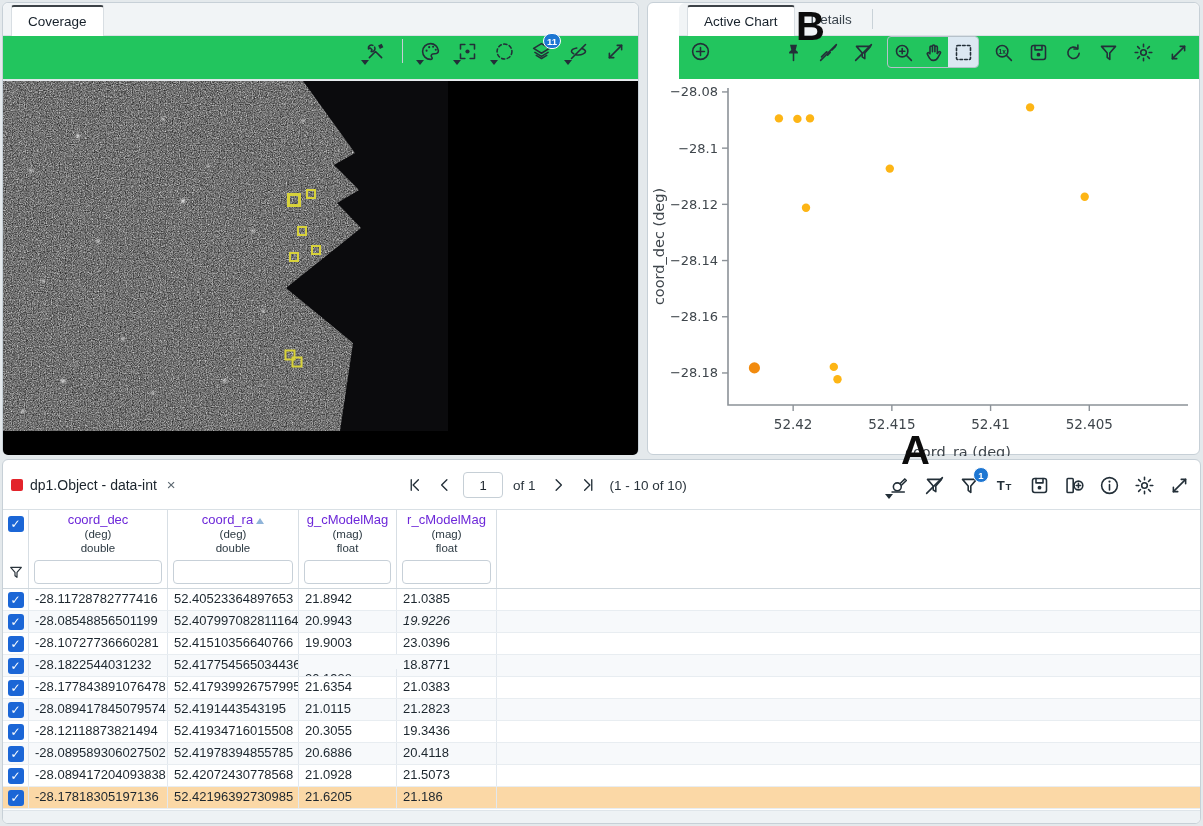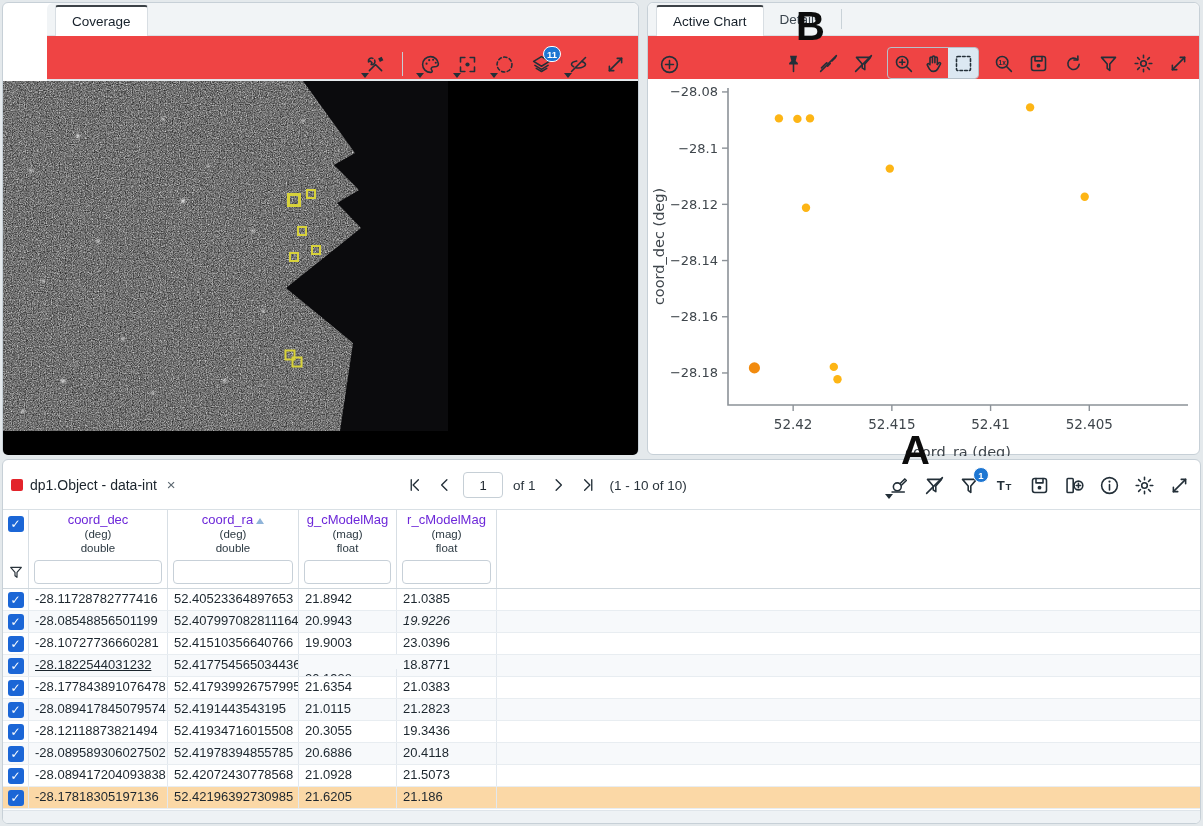--- a/index.html
+++ b/index.html
@@ -2,35 +2,35 @@
 <html><head>
 <meta charset="utf-8">
 <style>
   * { margin:0; padding:0; box-sizing:border-box; }
   html,body { width:1203px; height:826px; }
   body {
     font-family:"Liberation Sans","DejaVu Sans",sans-serif;
     background:#e4e9ec; color:#1b2630; overflow:hidden; position:relative;
   }
   .panel { position:absolute; background:#fff; border:1px solid #c7d0d7; border-radius:6px; }
-  #coverage-panel { left:2px; top:2px; width:637px; height:453px;padding-left:44px; }
-  #chart-panel { left:647px; top:2px; width:553px; height:453px; }
+  #coverage-panel { left:2px; top:2px; width:637px; height:453px; }
+  #chart-panel { left:647px; top:2px; width:553px; height:453px;padding-left:31px; }
   #table-panel { left:2px; top:459px; width:1199px; height:365px; overflow:hidden; }
 
   
   .tabbar { height:33px; background:#f1f4f6; border-radius:6px 6px 0 0;
             border-bottom:1px solid #dbe1e6; display:flex; align-items:flex-end; padding-left:8px; }
   .tab { height:31px; padding:0 16px; font-size:13.5px; display:flex; align-items:center;
          color:#39434c; cursor:pointer; }
   .tab.active { background:#fff; border:1px solid #d8dee3; border-bottom:none;
                 border-top:2px solid #3c4247; border-radius:3px 3px 0 0; color:#16202a; margin-bottom:-1px; }
   .tab-divider { width:1px; height:20px; background:#c9d2d8; margin:0 4px 6px 4px; }
 
   
-  .toolbar { height:43px; display:flex; align-items:flex-end; background:#ef4444; }
+  .toolbar { height:43px; display:flex; align-items:flex-start; background:#22c55e; }
   .tb-spacer { flex:1; }
   .tb-btn { width:30px; height:30px; display:flex; align-items:center; justify-content:center;
             position:relative; color:#232f38; cursor:pointer; flex:none; }
   .tb-btn svg { display:block; }
   .tb-divider { width:1px; height:24px; background:#c5ced5; margin:0 5px; flex:none; }
   .tb-caret { position:absolute; left:1px; bottom:1px; width:0; height:0;
               border-left:4px solid transparent; border-right:4px solid transparent;
               border-top:5px solid currentColor; }
   .tb-badge { position:absolute; top:-3px; right:-5px; min-width:16px; height:16px; border-radius:8px;
               background:#1d76d2; color:#fff; font-size:9.5px; font-weight:bold; display:flex;
@@ -563,21 +563,21 @@
         <div class="cell" style="width:139px;">-28.10727736660281</div>
         <div class="cell" style="width:131px;">52.41510356640766</div>
         <div class="cell" style="width:98px;">19.9003</div>
         <div class="cell" style="width:100px;">23.0396</div>
         <div style="flex:1;"></div>
       </div>
       <div class="row odd">
         <div class="cell cbcell" style="width:26px;">
           <span class="checkbox">✓</span>
         </div>
-        <div class="cell" style="width:139px;text-decoration:underline;">-28.1822544031232</div>
+        <div class="cell" style="width:139px;">-28.1822544031232</div>
         <div class="cell" style="width:131px;">52.417754565034436</div>
         <div class="cell" style="width:98px;margin-top:14px;">20.1938</div>
         <div class="cell" style="width:100px;">18.8771</div>
         <div style="flex:1;"></div>
       </div>
       <div class="row">
         <div class="cell cbcell" style="width:26px;">
           <span class="checkbox">✓</span>
         </div>
         <div class="cell" style="width:139px;">-28.177843891076478</div>

